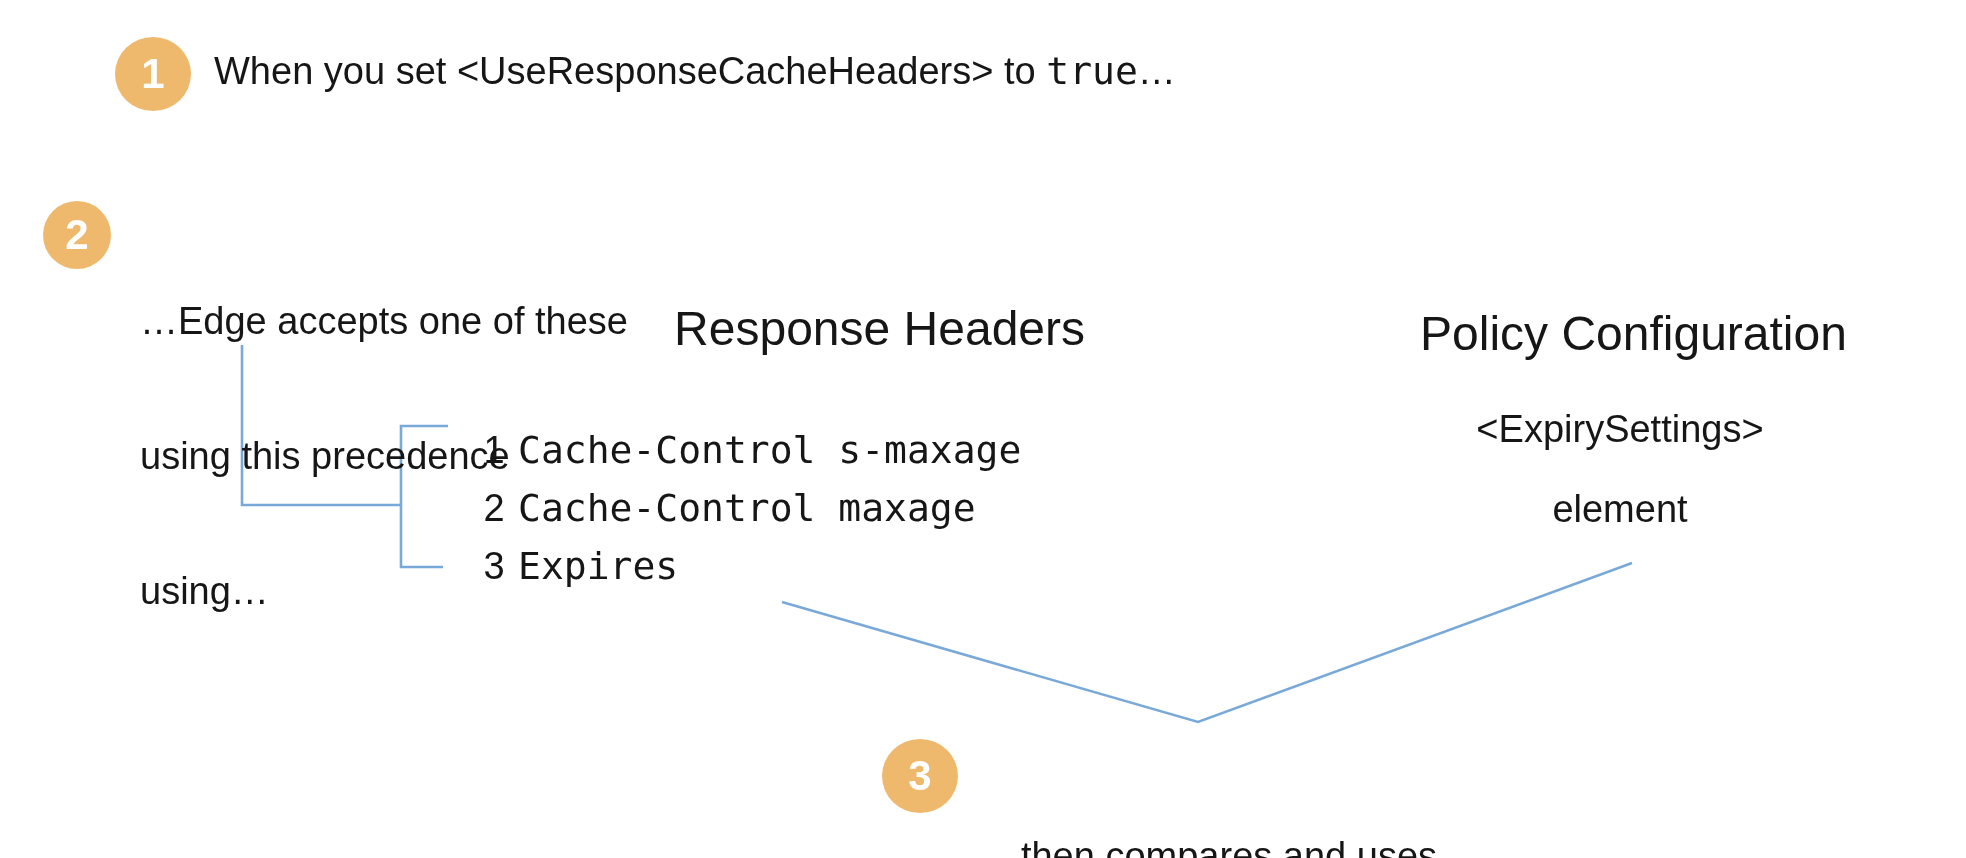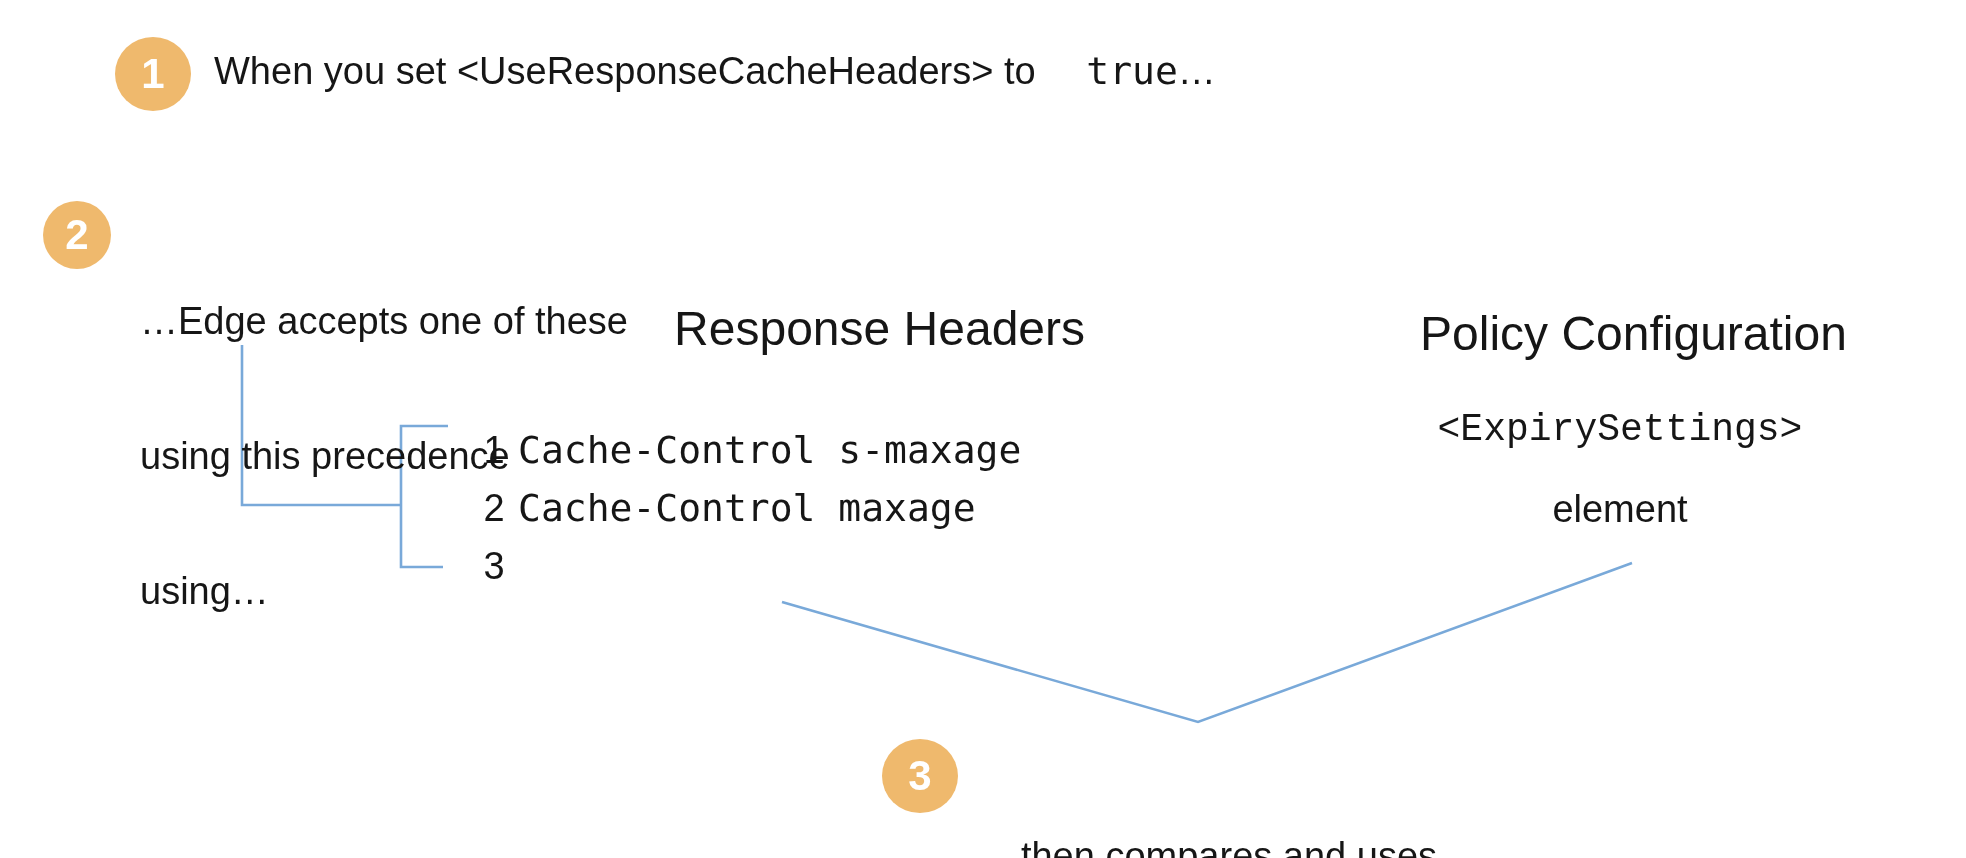--- a/index.html
+++ b/index.html
@@ -44,21 +44,20 @@
     color: #161616;
     white-space: pre-wrap;
   }
   .step1-text { left: 214px; top: 49px; white-space: nowrap; }
   .step2-text { left: 140px; top: 209px; }
   .step3-text { left: 960px; top: 741px; width: 500px; text-align: center; line-height: 46px; }
 
   .mono, .code-inline {
     font-family: "DejaVu Sans Mono", "Liberation Mono", monospace;
     font-size: 38px;
-    margin-left: 40px;
   }
 
   .col-title {
     position: absolute;
     font-size: 48px;
     line-height: 1.1;
     color: #161616;
     text-align: right;
     white-space: nowrap;
   }
@@ -87,21 +86,21 @@
   .rh-name {
     margin-left: 12px;
     font-family: "DejaVu Sans Mono", "Liberation Mono", monospace;
     font-size: 38px;
   }
 
   .pc-code {
     position: absolute;
     left: 1420px; top: 408px; width: 400px;
     text-align: center;
-    font-family: Liberation Mono, monospace;
+    font-family: Liberation Sans, sans-serif;
     font-size: 38px;
     white-space: nowrap;
   }
   .pc-element {
     position: absolute;
     left: 1420px; top: 488px; width: 400px;
     text-align: center;
     font-size: 38px;
   }
 </style>
@@ -139,20 +138,21 @@
     <div class="rh-row">
       <span class="rh-rank">1</span>
       <span class="rh-name">Cache-Control s-maxage</span>
     </div>
     <div class="rh-row">
       <span class="rh-rank">2</span>
       <span class="rh-name">Cache-Control maxage</span>
     </div>
     <div class="rh-row">
       <span class="rh-rank">3</span>
+      <span class="rh-name">Expires</span>
     </div>
   </div>
 
   <div class="col-title pc-title">Policy Configuration</div>
   <div class="pc-code">&lt;ExpirySettings&gt;</div>
   <div class="pc-element">element</div>
 
   <div class="badge badge-3">
     <span>3</span>
   </div>

